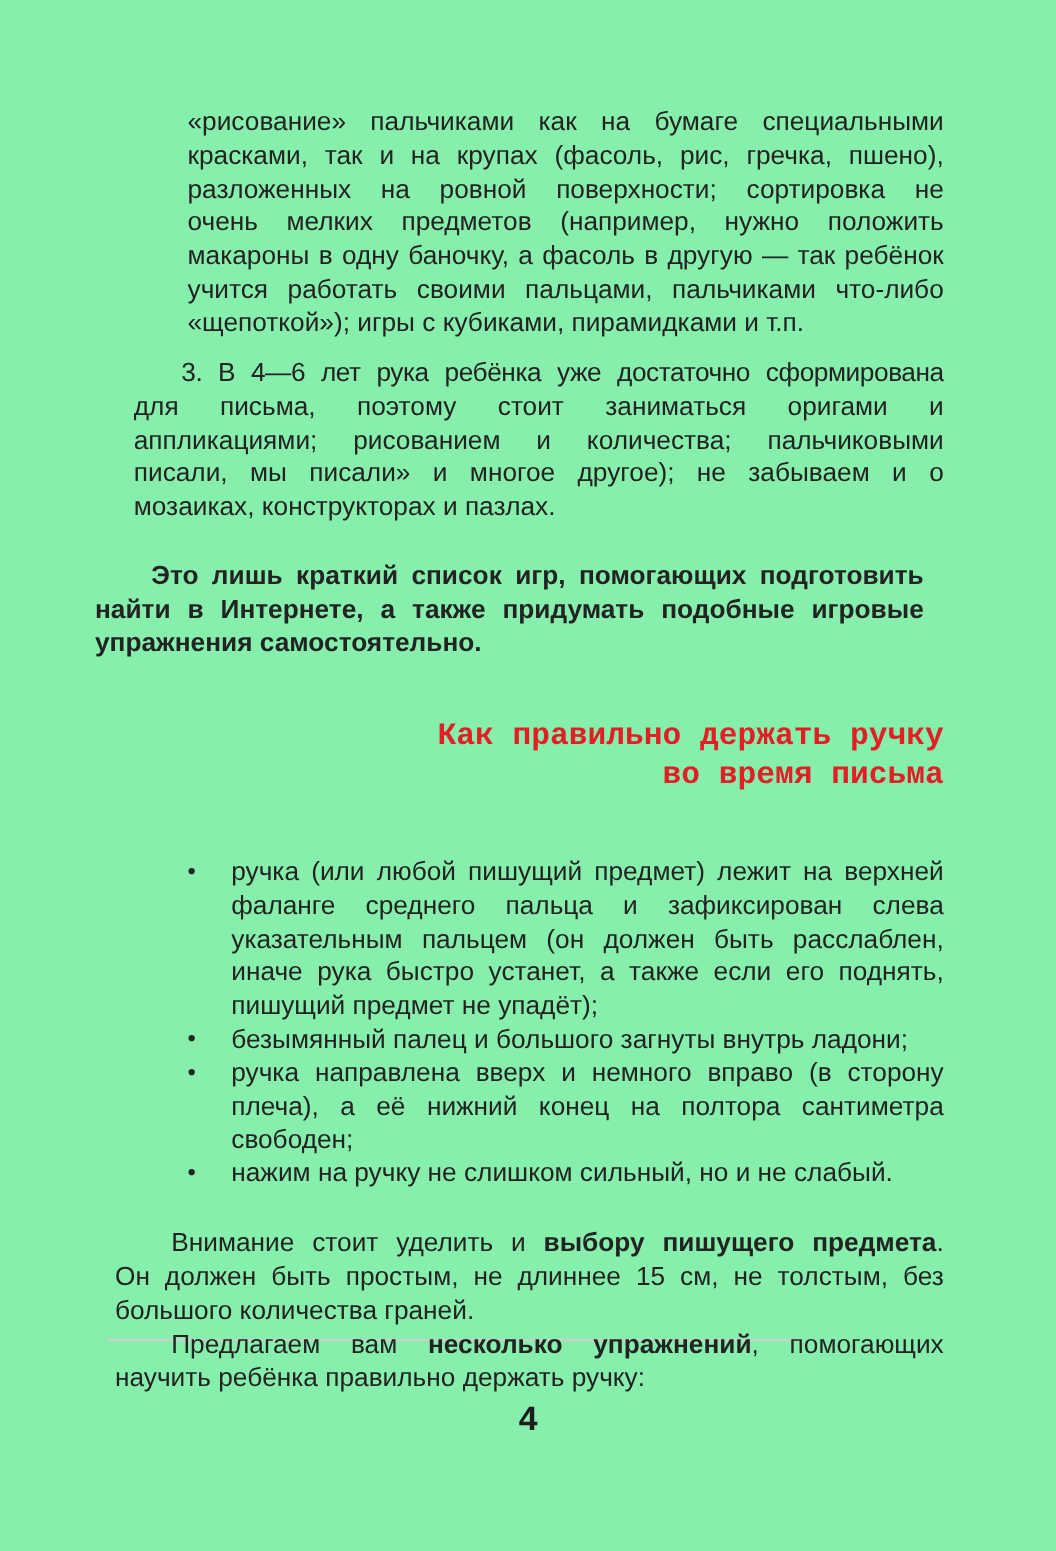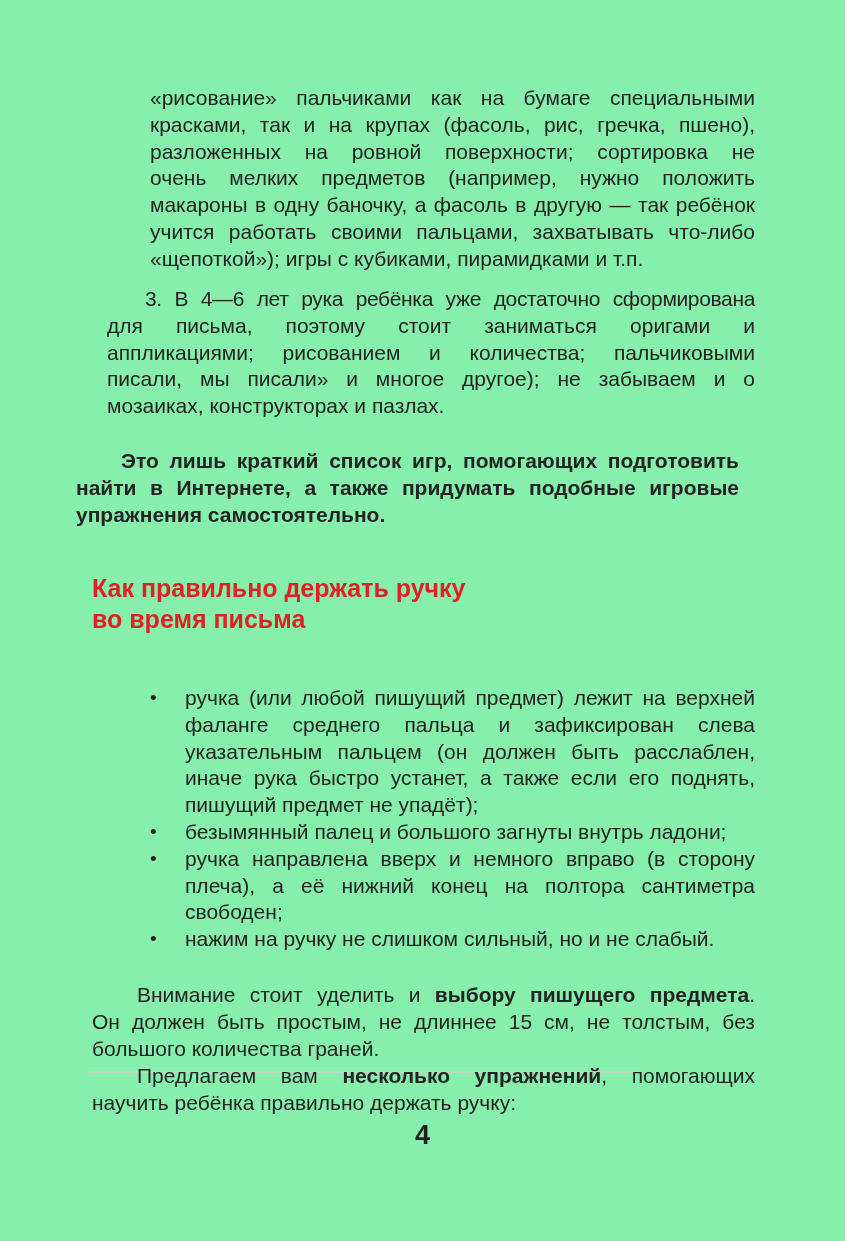--- a/index.html
+++ b/index.html
@@ -50,24 +50,25 @@
   #intro-paragraph    { top: 658px; left: 92px;  width: 663px; }
   #bullet-list        { top: 685px; left: 150px; width: 605px; }
   #pen-choice-paragraph { top: 982px; left: 92px; width: 663px; }
   #exercises-paragraph  { top: 1063px; left: 92px; width: 663px; }
 
   #section-heading {
     position: absolute;
     top: 573px;
     left: 92px;
     width: 663px;
-    text-align: left;
+    text-align: right;
     font-weight: bold;
     font-size: 25px;
     line-height: 31px;
+    font-family: Liberation Mono, monospace;
   }
 
   .bullet-item { display: flex; }
   .bullet-marker {
     flex: 0 0 35px;
     width: 35px;
     font-size: 19px;
     line-height: 26.8px;
   }
   .bullet-lines { flex: 1; min-width: 0; }
@@ -98,21 +99,21 @@
 <body>
 
 <div id="book-page">
 
   <div class="block" id="item2-continuation">
       <div class="line">«рисование» пальчиками как на бумаге специальными</div>
       <div class="line">красками, так и на крупах (фасоль, рис, гречка, пшено),</div>
       <div class="line">разложенных на ровной поверхности; сортировка не</div>
       <div class="line">очень мелких предметов (например, нужно положить</div>
       <div class="line">макароны в одну баночку, а фасоль в другую — так ребёнок</div>
-      <div class="line">учится работать своими пальцами, захватывать что-либо</div>
+      <div class="line">учится работать своими пальцами, пальчиками что-либо</div>
       <div class="line last">«щепоткой»); игры с кубиками, пирамидками и т.п.</div>
     </div>
   <div class="block" id="item3-paragraph">
       <div class="line num-first tight">3. В 4—6 лет рука ребёнка уже достаточно сформирована</div>
       <div class="line">для письма, поэтому стоит заниматься оригами и</div>
       <div class="line">аппликациями; рисованием и количества; пальчиковыми</div>
       <div class="line">писали, мы писали» и многое другое); не забываем и о</div>
       <div class="line last">мозаиках, конструкторах и пазлах.</div>
     </div>
   <div class="block" id="games-summary-paragraph">

